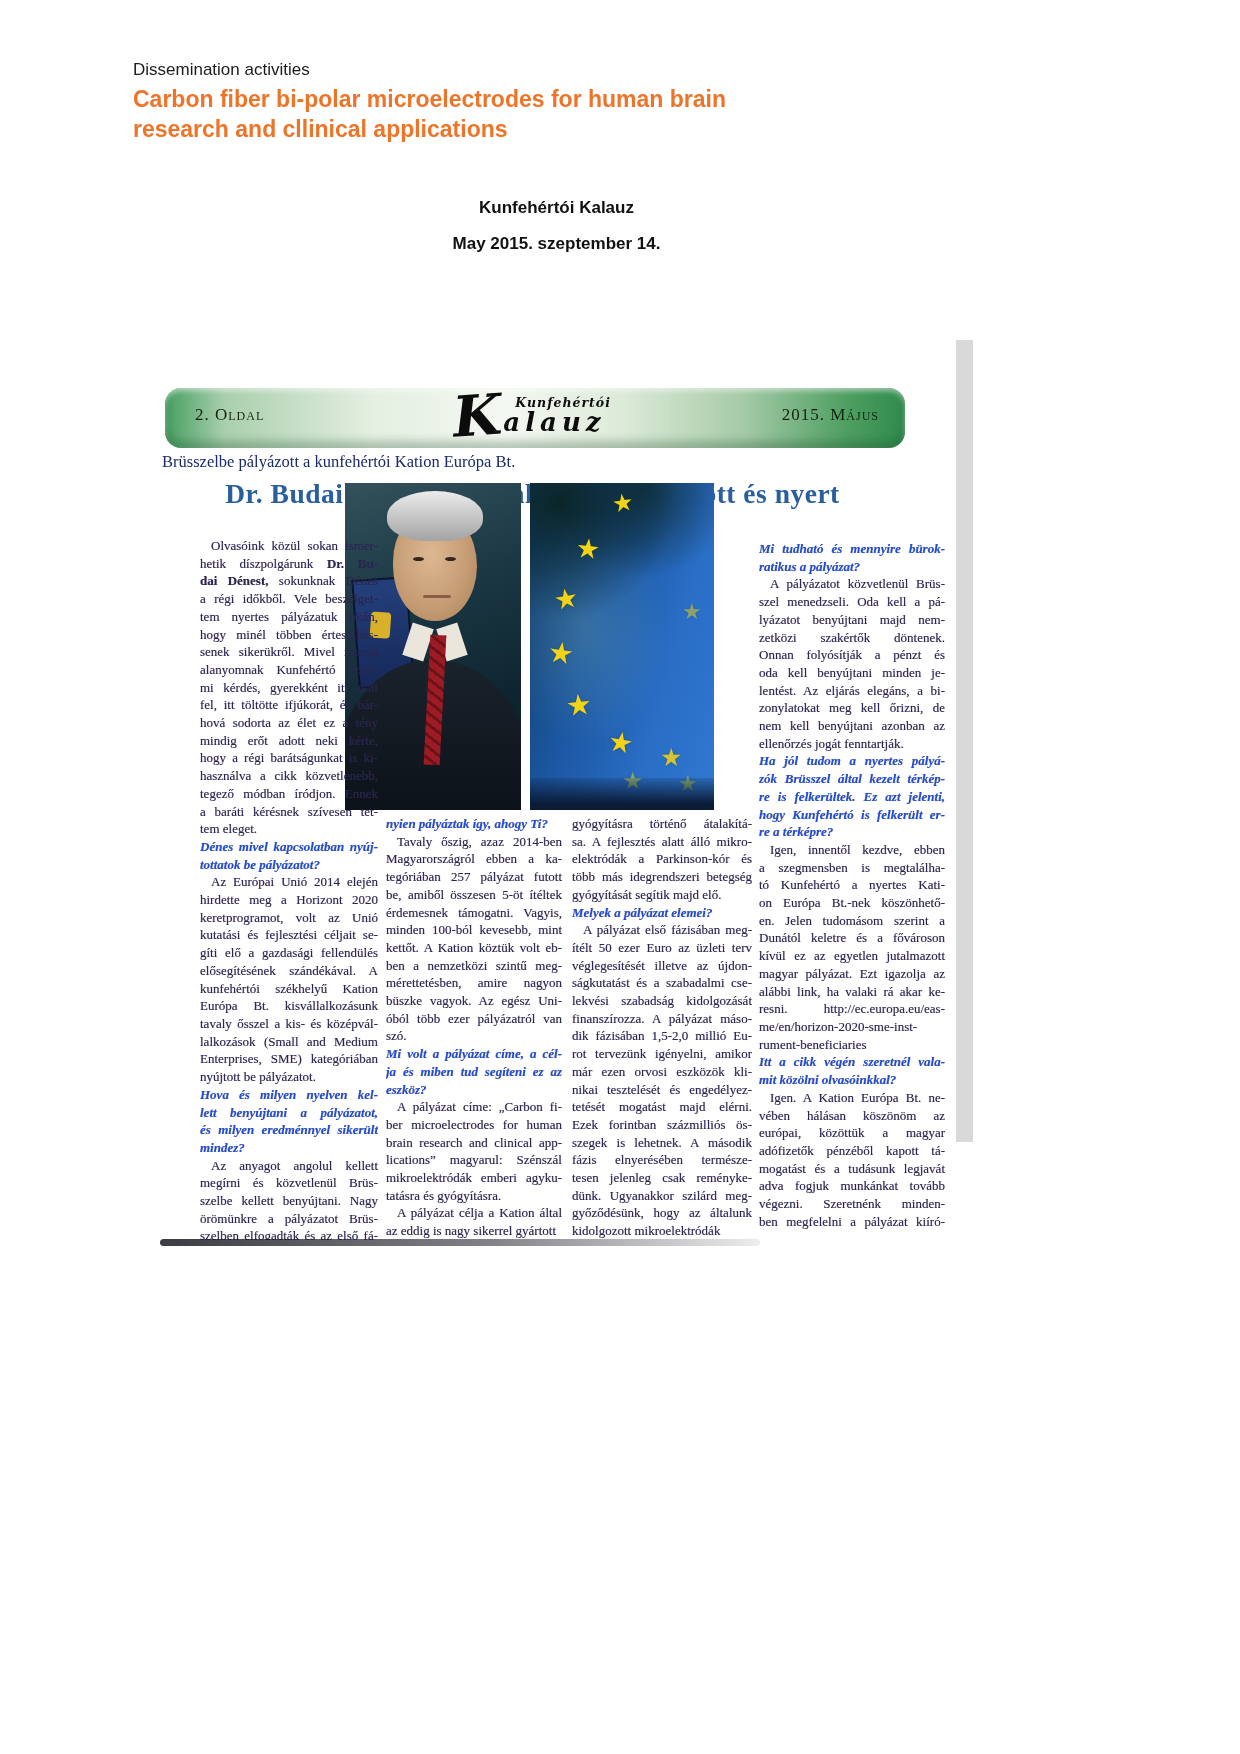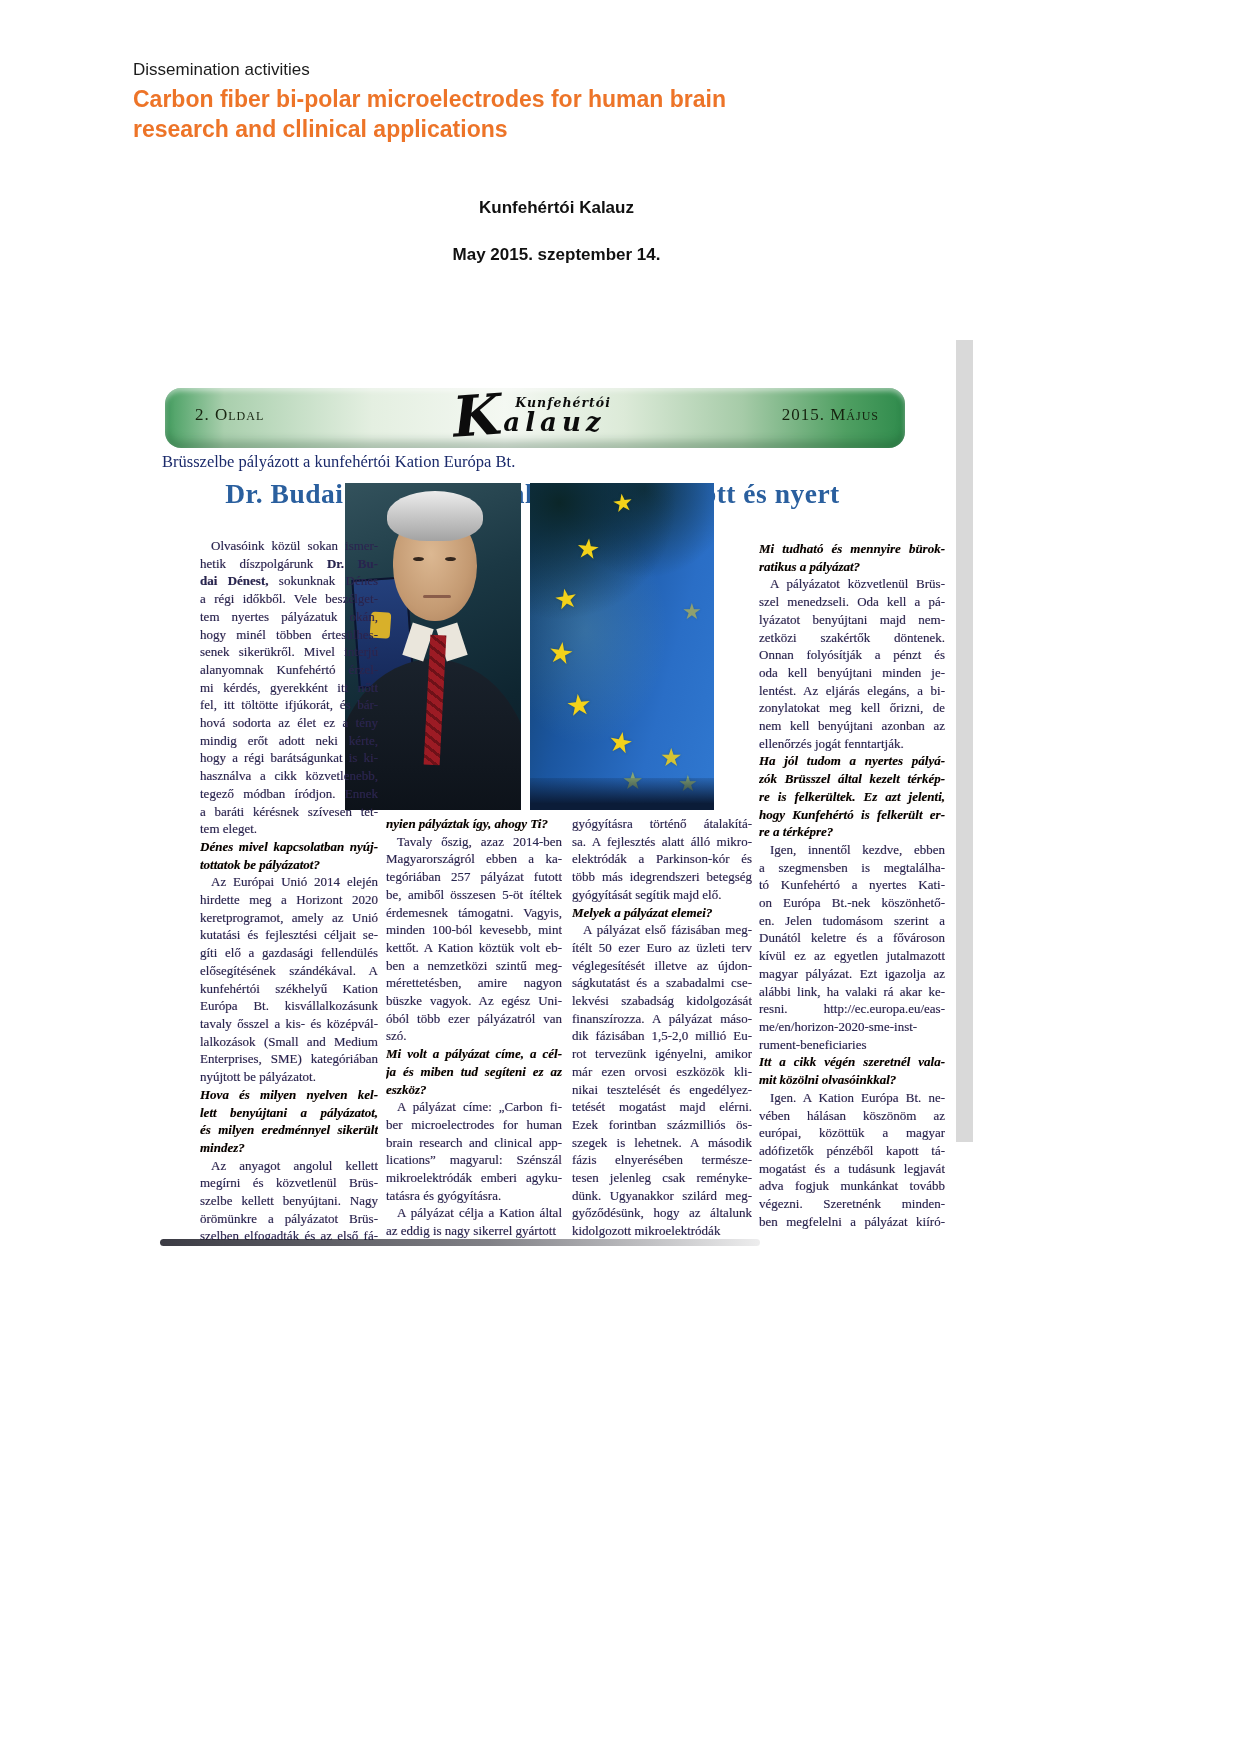--- a/index.html
+++ b/index.html
@@ -8,21 +8,21 @@
 
   
   .kicker{position:absolute;left:133px;top:60px;font-family:"Liberation Sans",sans-serif;
           font-size:17px;color:#1c1c1c;}
   .doc-title{position:absolute;left:133px;top:84px;width:665px;
              font-family:"Liberation Sans",sans-serif;font-size:23px;font-weight:bold;
              color:#ED7428;line-height:30px;}
   .center-band{position:absolute;left:133px;width:847px;text-align:center;
                font-family:"Liberation Sans",sans-serif;font-weight:bold;font-size:17px;color:#111;}
   .pub-line{top:198px;}
-  .date-line{top:245px;}
+  .date-line{top:234px;}
 
   
   .gray-strip{position:absolute;left:956px;top:340px;width:17px;height:802px;background:#d9d9d9;}
 
   .masthead-bar{position:absolute;left:165px;top:388px;width:740px;height:60px;border-radius:16px;
      background:linear-gradient(90deg,#459e60 0%,#a9cfad 8%,#e4efe1 28%,#f4f8f2 46%,#dcead8 62%,#a6cba8 78%,#4f9f62 92%,#2f8b4c 100%);
      box-shadow:inset 0 -7px 9px rgba(20,70,35,.28), inset 0 3px 5px rgba(255,255,255,.5);}
   .page-label{position:absolute;left:30px;top:17px;font-size:17px;font-variant:small-caps;
               letter-spacing:1px;color:#16230f;}
   .issue-label{position:absolute;right:26px;top:17px;font-size:17px;font-variant:small-caps;
@@ -43,21 +43,21 @@
   
   .col{position:absolute;overflow:hidden;margin-left:40px;}
   #col1{left:160px;top:537px;width:178px;height:703px;}
   #col2{left:346px;top:815px;width:176px;height:428px;}
   #col3{left:532px;top:815px;width:180px;height:430px;}
   #col4{left:719px;top:540px;width:186px;height:703px;}
 
   .line{font-size:13px;line-height:17.7px;color:#26264e;text-align:justify;text-align-last:justify;
         text-shadow:.4px 0 0 rgba(140,40,40,.22), -.4px 0 0 rgba(40,40,150,.22);}
   .line.short{text-align-last:left;}
-  .block.q .line{font-weight:bold;font-style:italic;color:#000000;
+  .block.q .line{font-weight:bold;font-style:italic;color:#1d4ed8;
         text-shadow:.4px 0 0 rgba(150,60,20,.25), -.4px 0 0 rgba(60,40,10,.2);}
   .block.indent .line:first-child{text-indent:11px;}
 
   
   .photo{position:absolute;overflow:hidden;}
   #portrait{left:345px;top:483px;width:176px;height:327px;
      background:linear-gradient(160deg,#33525c 0%,#1b3844 35%,#0e2530 70%,#0a1c26 100%);}
   .p-flag{position:absolute;left:10px;top:95px;width:52px;height:105px;transform:rotate(-4deg);
      background:linear-gradient(#24407c,#16295a);border:2px solid #0b1430;}
   .p-flag-emblem{position:absolute;left:14px;top:32px;width:20px;height:26px;background:#d8b02a;
@@ -172,21 +172,21 @@
         <div class="line"><span>a baráti kérésnek szívesen tet-</span></div>
         <div class="line short"><span>tem eleget.</span></div>
       </div>
       <div class="block q">
         <div class="line"><span>Dénes mivel kapcsolatban nyúj-</span></div>
         <div class="line short"><span>tottatok be pályázatot?</span></div>
       </div>
       <div class="block p indent">
         <div class="line"><span>Az Európai Unió 2014 elején</span></div>
         <div class="line"><span>hirdette meg a Horizont 2020</span></div>
-        <div class="line"><span>keretprogramot, amely az Unió</span></div>
+        <div class="line"><span>keretprogramot, volt az Unió</span></div>
         <div class="line"><span>kutatási és fejlesztési céljait se-</span></div>
         <div class="line"><span>gíti elő a gazdasági fellendülés</span></div>
         <div class="line"><span>elősegítésének szándékával. A</span></div>
         <div class="line"><span>kunfehértói székhelyű Kation</span></div>
         <div class="line"><span>Európa Bt. kisvállalkozásunk</span></div>
         <div class="line"><span>tavaly ősszel a kis- és középvál-</span></div>
         <div class="line"><span>lalkozások (Small and Medium</span></div>
         <div class="line"><span>Enterprises, SME) kategóriában</span></div>
         <div class="line short"><span>nyújtott be pályázatot.</span></div>
       </div>

